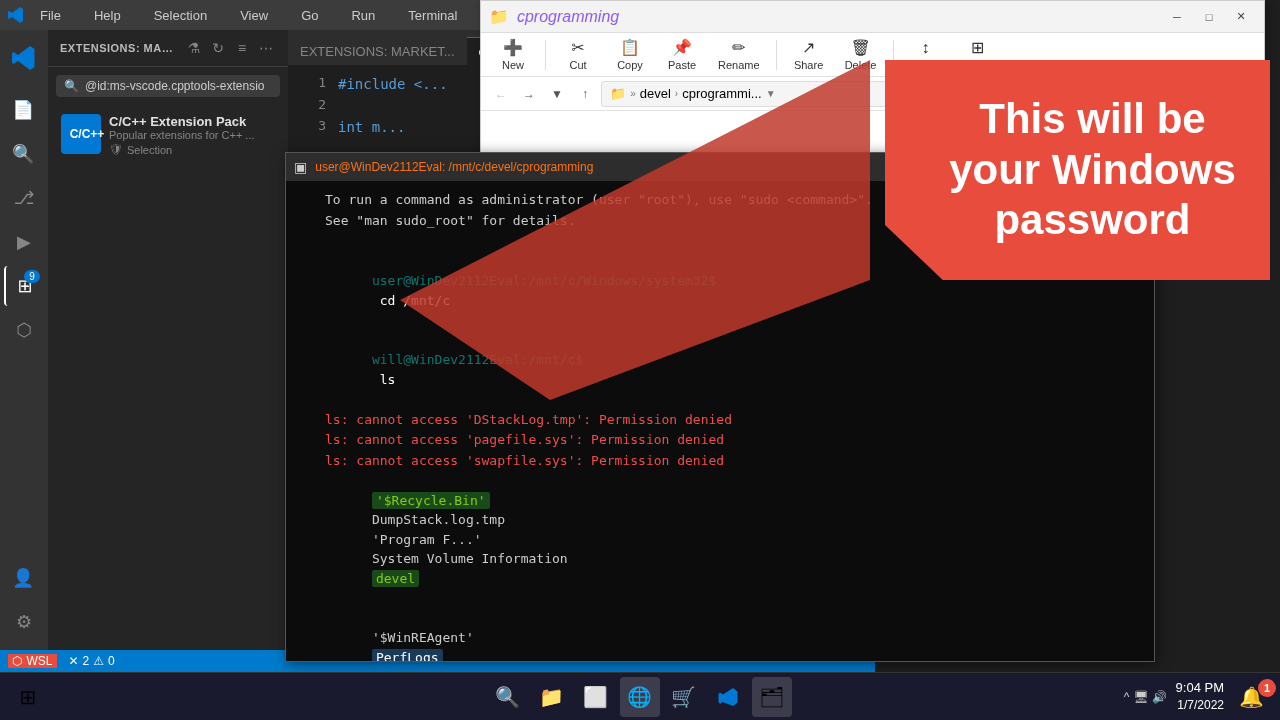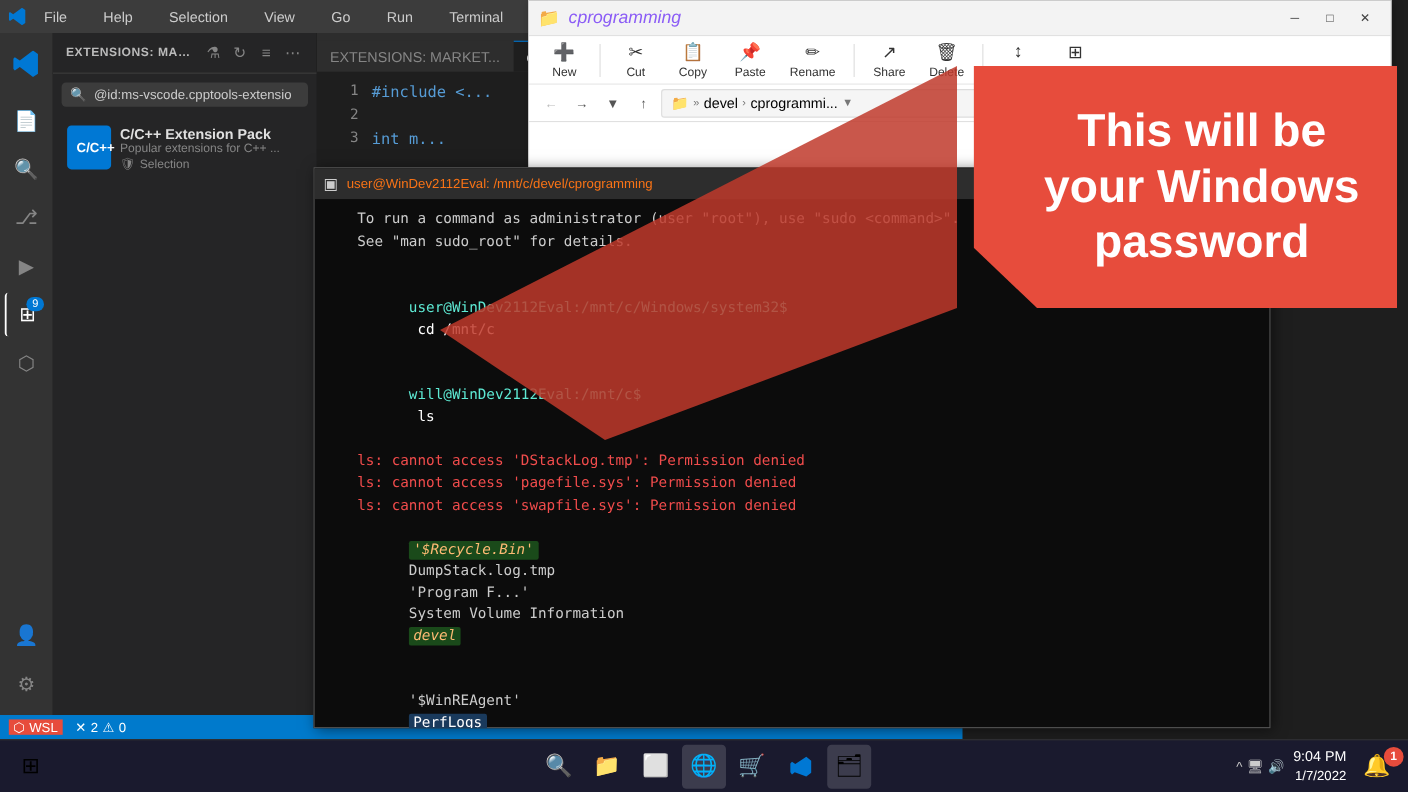--- a/index.html
+++ b/index.html
@@ -486,24 +486,24 @@
       flex: 1;
       font-family: 'Consolas', monospace;
       font-size: 13px;
       padding: 8px 12px;
       color: #ccc;
       overflow: auto;
       line-height: 1.5;
       margin-left: 27px;
     }
     .term-line { margin: 1px 0; white-space: pre-wrap; }
-    .term-prompt { color: #5eead4; }
+    .term-prompt { color: #0f766e; }
     .term-cmd { color: #fff; }
     .term-error { color: #f14c4c; }
-    .term-green { color: #fdba74; background: #1a4a1a; padding: 1px 4px; border-radius: 2px; display: inline; font-style: italic; }
+    .term-green { color: #84cc16; background: #1a4a1a; padding: 1px 4px; border-radius: 2px; display: inline; }
     .term-highlight { color: #fff; background: #1a3a5c; padding: 1px 4px; border-radius: 2px; display: inline; }
 
     
     #callout {
       position: absolute;
       top: 60px;
       right: 10px;
       width: 385px;
       height: 220px;
       background: #e74c3c;

